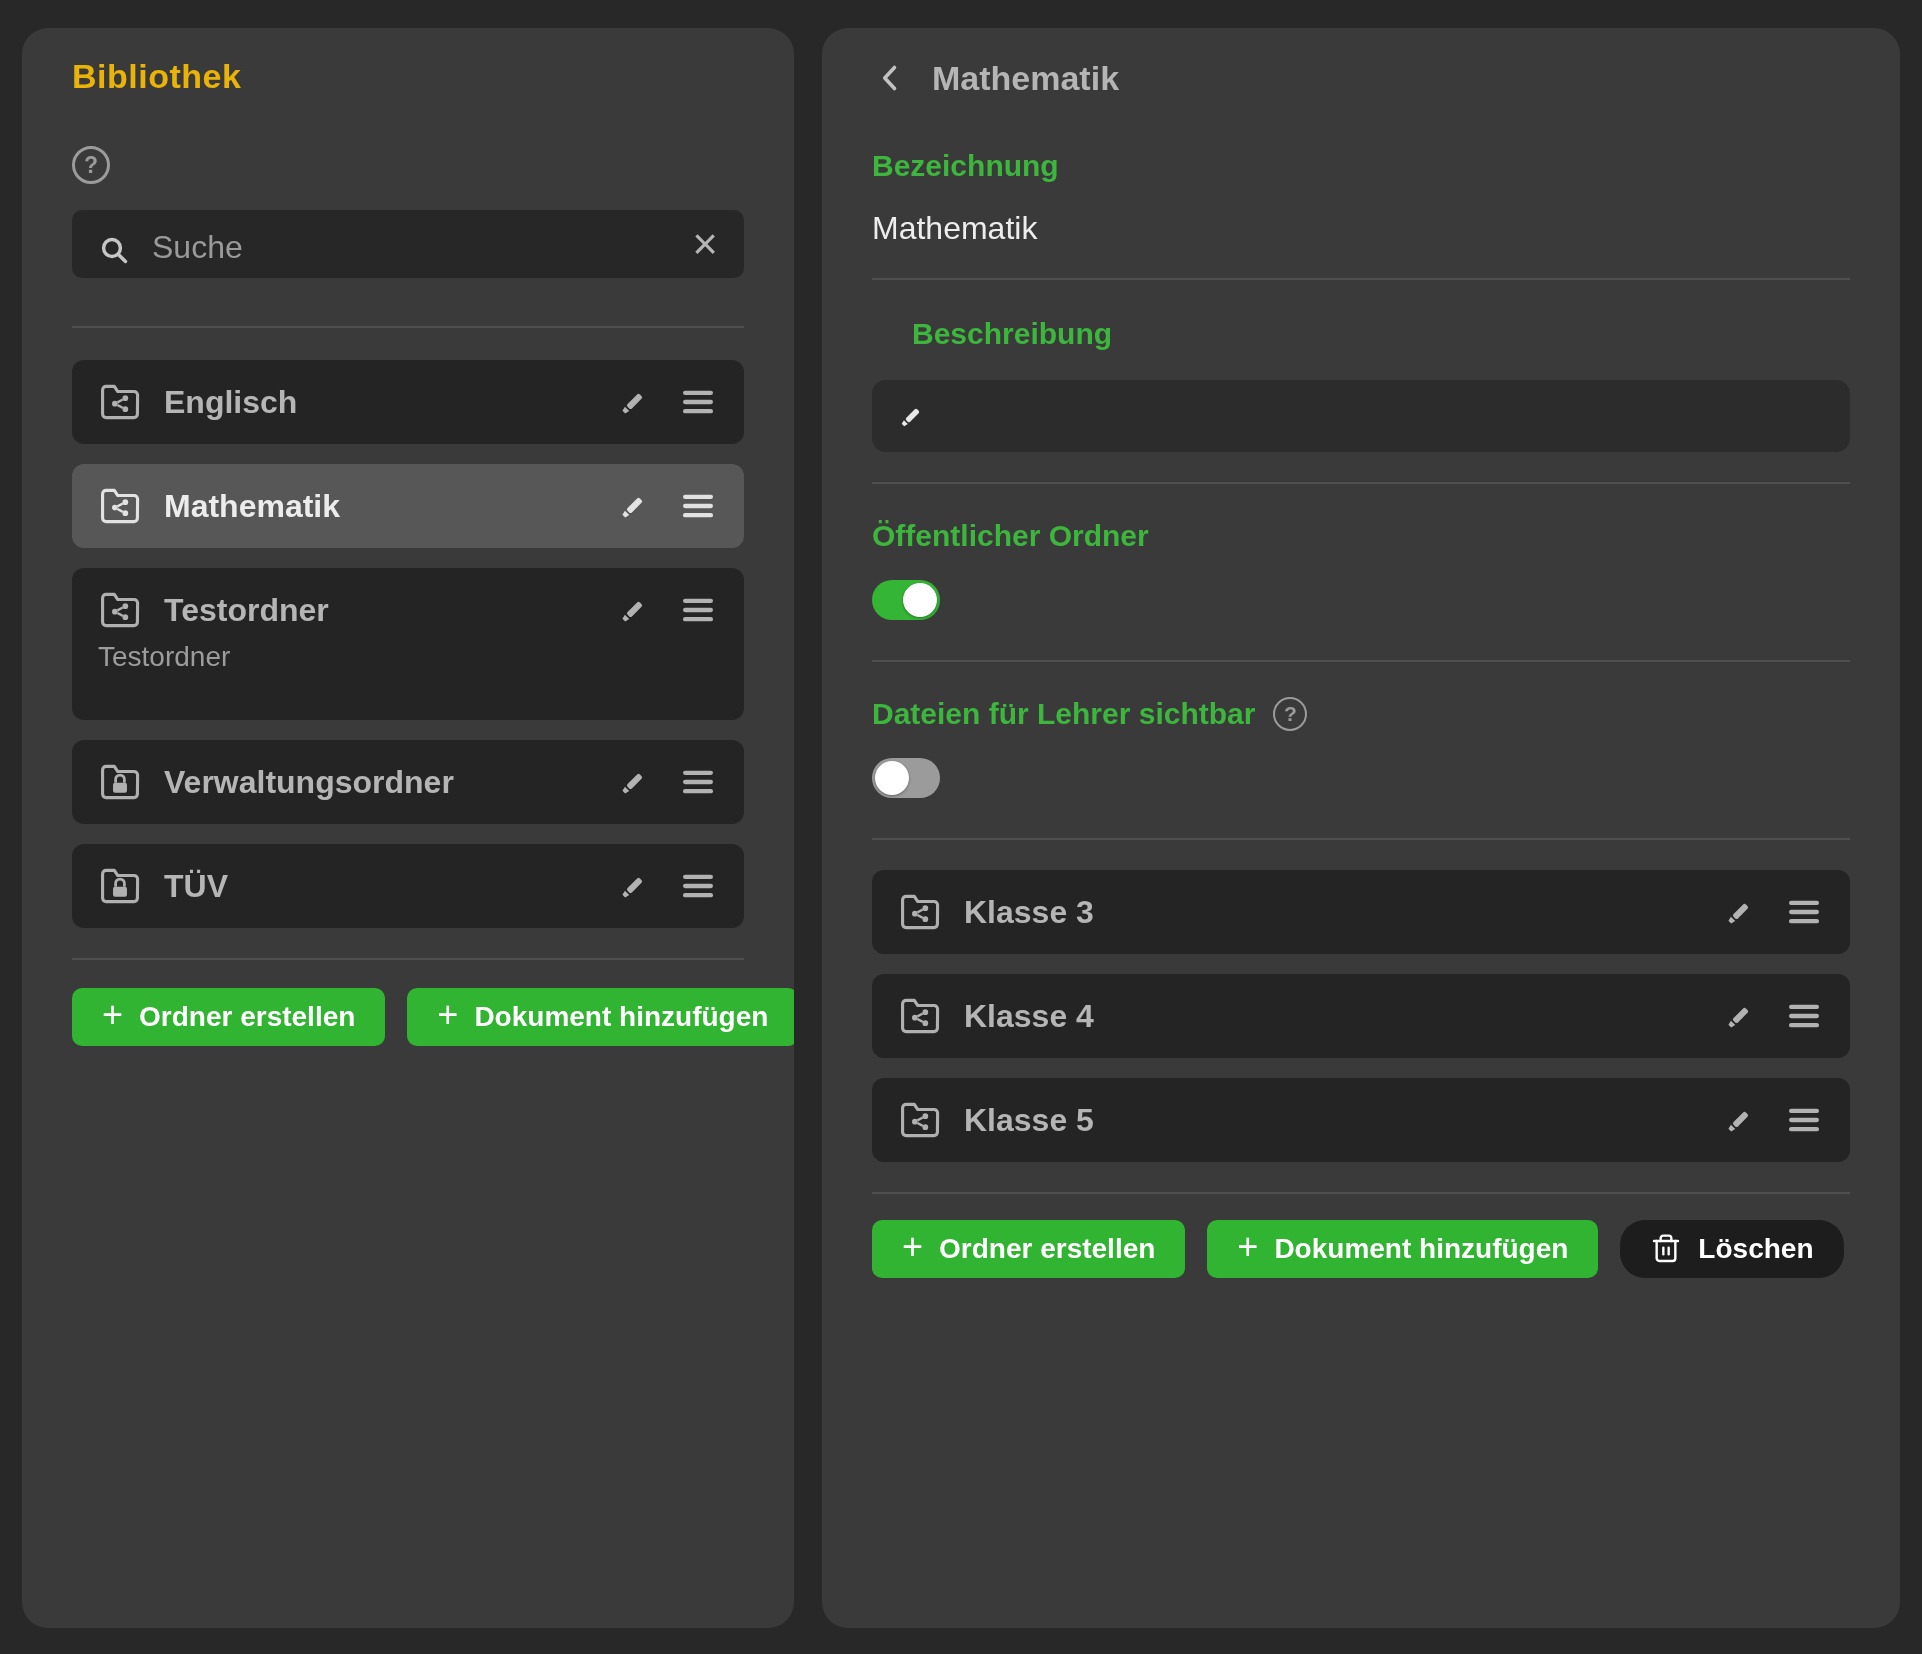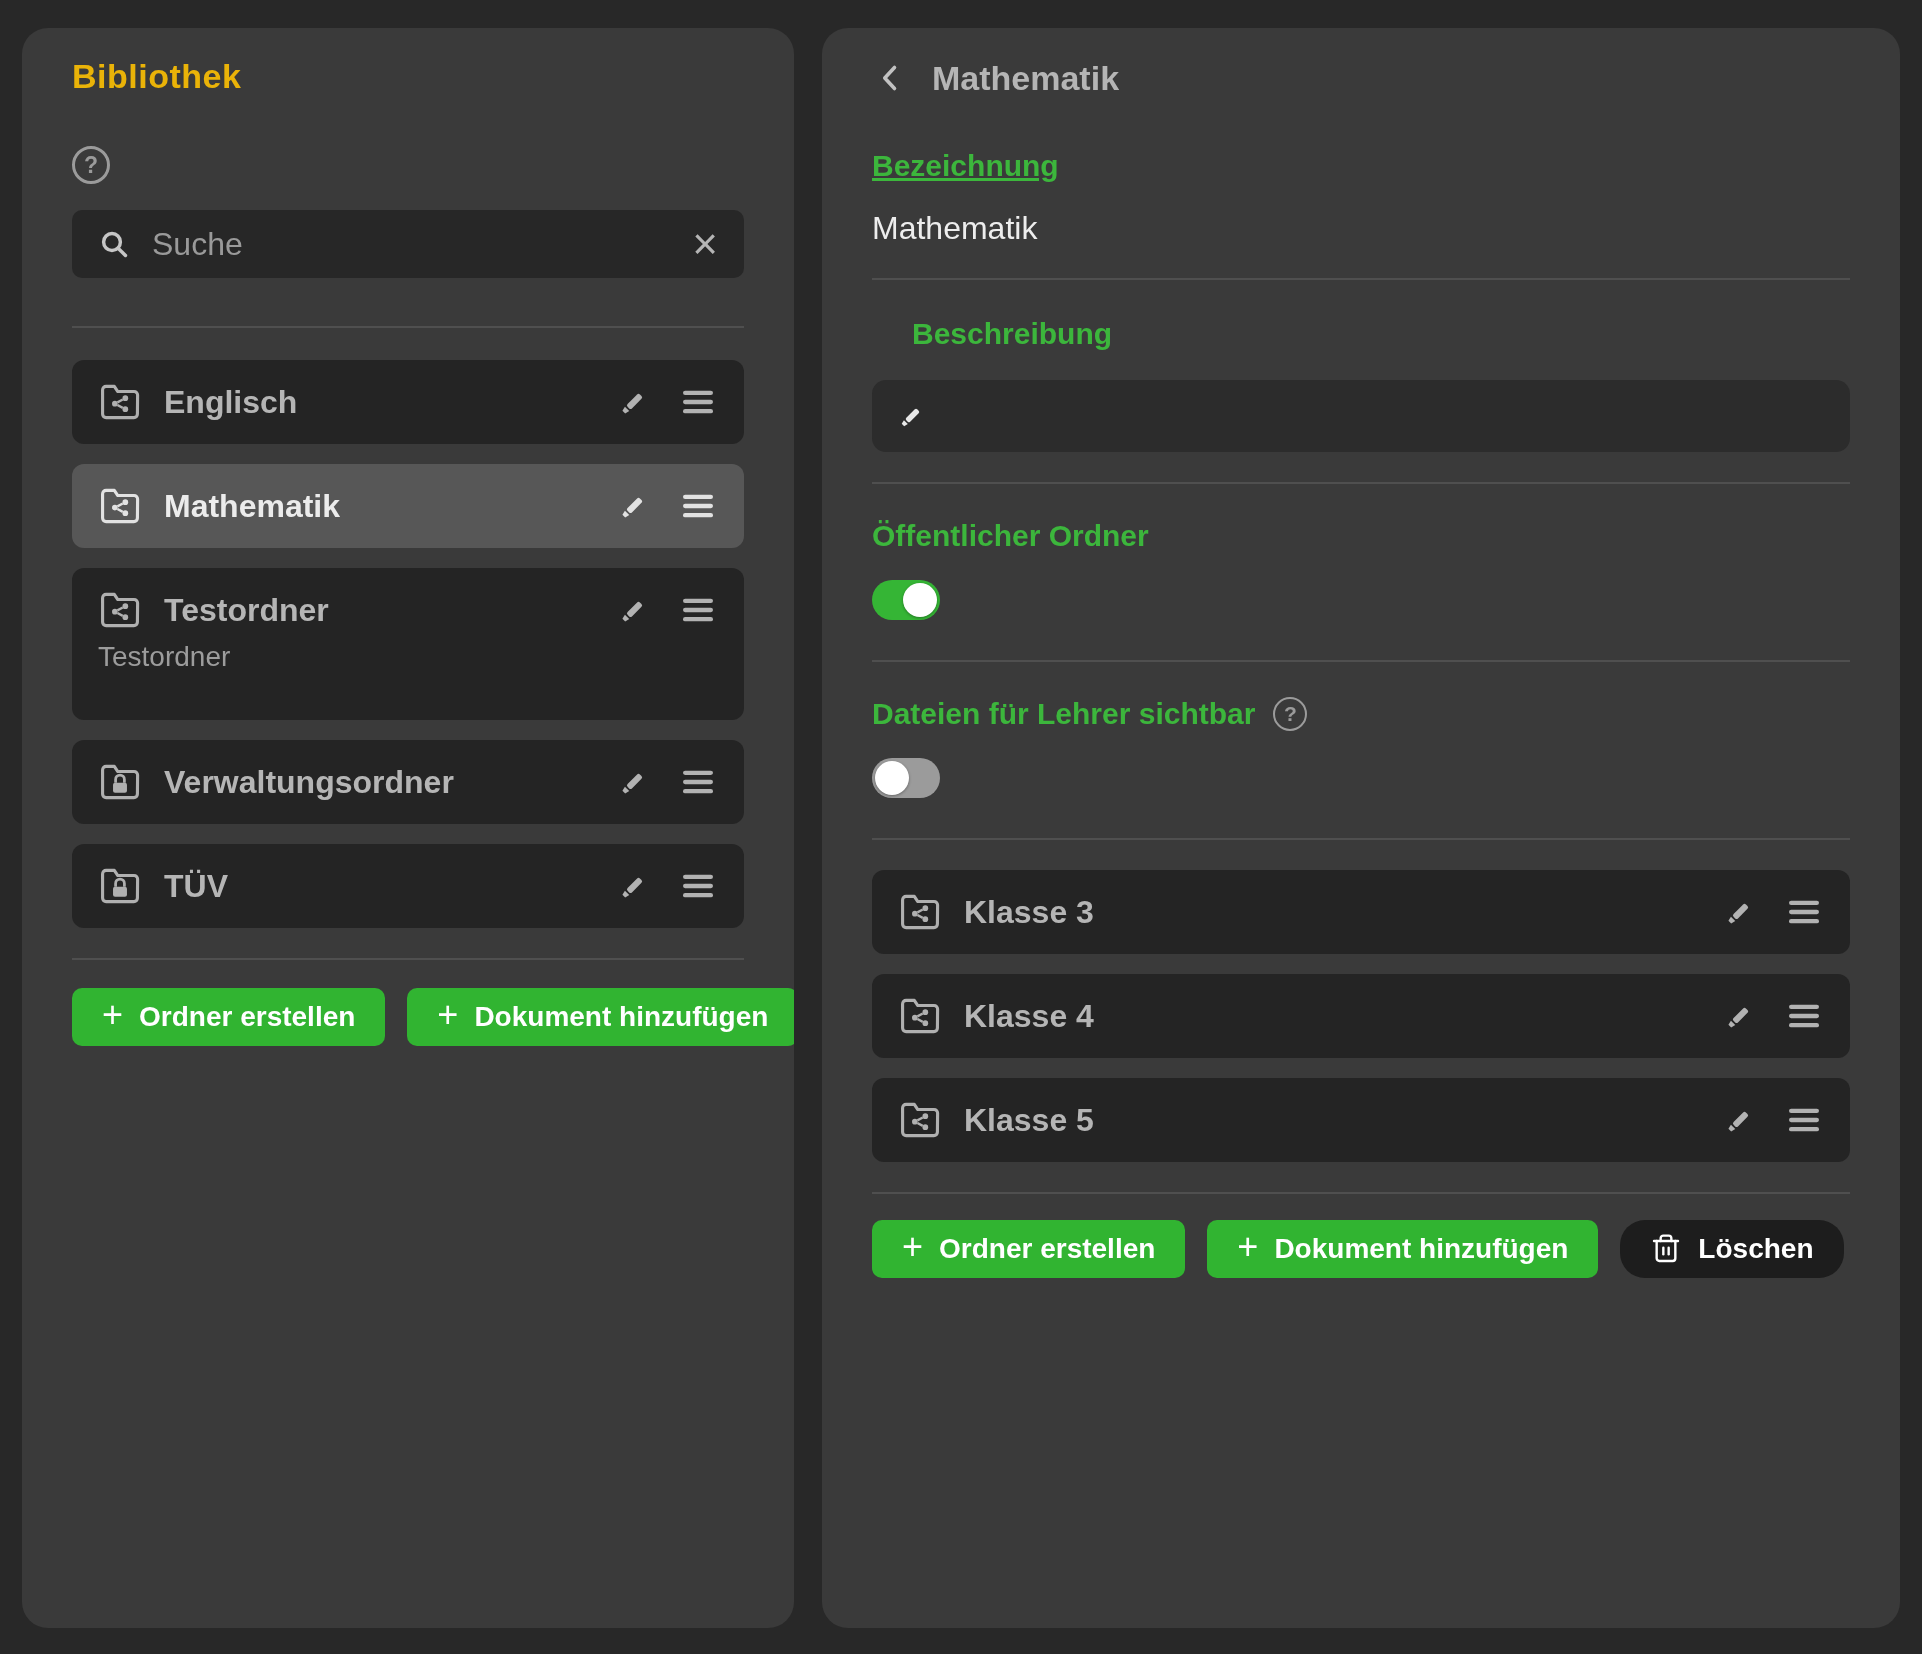--- a/index.html
+++ b/index.html
@@ -13,21 +13,21 @@
   html,body{width:1922px;height:1654px;}
   body{background:var(--page-bg);font-family:"Liberation Sans",sans-serif;overflow:hidden;position:relative;}
   .panel{position:absolute;top:28px;height:1600px;background:var(--panel-bg);border-radius:26px;padding:0 28px;overflow:hidden;}
   #library-panel{left:22px;width:772px;}
   #detail-panel{left:822px;width:1078px;}
   .inner{padding:0 22px;}
   .panel-title{margin-top:28px;font-size:34px;line-height:40px;font-weight:800;color:#eab308;letter-spacing:.5px;}
   .help-circle{margin-top:50px;width:38px;height:38px;border:3px solid #9b9b9b;border-radius:50%;
     display:flex;align-items:center;justify-content:center;color:#9b9b9b;font-size:23px;font-weight:700;}
   .search-box{margin-top:26px;height:68px;background:var(--input-bg);border-radius:10px;
-    display:flex;align-items:center;padding:0 26px;}
+    display:flex;align-items:flex-end;padding:12px 26px;}
   .search-box svg{width:32px;height:32px;color:#c6c6c6;flex:none;}
   .search-box input{flex:1;margin-left:22px;background:transparent;border:none;outline:none;
     font-family:"Liberation Sans",sans-serif;font-size:32px;color:#dcdcdc;}
   .search-box input::placeholder{color:#9a9a9a;opacity:1;}
   .clear-x{font-size:44px;font-weight:400;color:#b5b5b5;line-height:1;cursor:pointer;}
   hr.div{border:none;border-top:2px solid var(--divider);margin-top:48px;}
   .folder-list{margin-top:32px;display:flex;flex-direction:column;gap:20px;}
   .card{background:var(--card-bg);border-radius:12px;padding:20px 26px;cursor:pointer;}
   .card.selected{background:var(--card-sel);}
   .card-main{display:flex;align-items:center;}
@@ -49,21 +49,21 @@
   .btn.green{background:var(--green-btn);}
   .btn.dark{background:var(--dark-btn);border-radius:25px;}
   .plus{font-size:36px;font-weight:400;margin-right:16px;transform:translateY(-2px);}
   .btn .tr{width:32px;height:32px;margin-right:16px;color:#fff;}
   
   .head-row{margin-top:28px;display:flex;align-items:center;}
   .chev{width:36px;height:36px;color:#c2c2c2;flex:none;cursor:pointer;}
   .head-title{margin-left:24px;font-size:34px;line-height:44px;font-weight:800;color:#b5b5b5;}
   .glabel{font-size:30px;line-height:36px;font-weight:600;color:var(--green-label);display:flex;align-items:center;gap:18px;}
   .glabel .help-circle{margin:0;width:34px;height:34px;border-width:2.5px;font-size:21px;}
-  .mt48{margin-top:48px;text-decoration:underline;} .mt36{margin-top:36px;margin-left:40px;} .mt34{margin-top:34px;}
+  .mt48{margin-top:48px;} .mt36{margin-top:36px;margin-left:40px;} .mt34{margin-top:34px;}
   .field-value{margin-top:24px;font-size:32px;line-height:40px;color:#ededed;}
   hr.d30{margin-top:30px;} hr.d40{margin-top:40px;}
   .field{margin-top:28px;height:72px;background:var(--field-bg);border-radius:14px;
     display:flex;align-items:center;padding:0 24px;}
   .field .pencil{color:#e8e8e8;width:32px;height:32px;}
   .field input{flex:1;margin-left:18px;background:transparent;border:none;outline:none;
     font-family:"Liberation Sans",sans-serif;font-size:30px;color:#e8e8e8;}
   .toggle{margin-top:26px;width:68px;height:40px;border-radius:20px;background:var(--toggle-off);position:relative;cursor:pointer;}
   .toggle .knob{position:absolute;top:3px;width:34px;height:34px;border-radius:50%;background:#ffffff;left:3px;
     box-shadow:0 1px 3px rgba(0,0,0,.35);}

